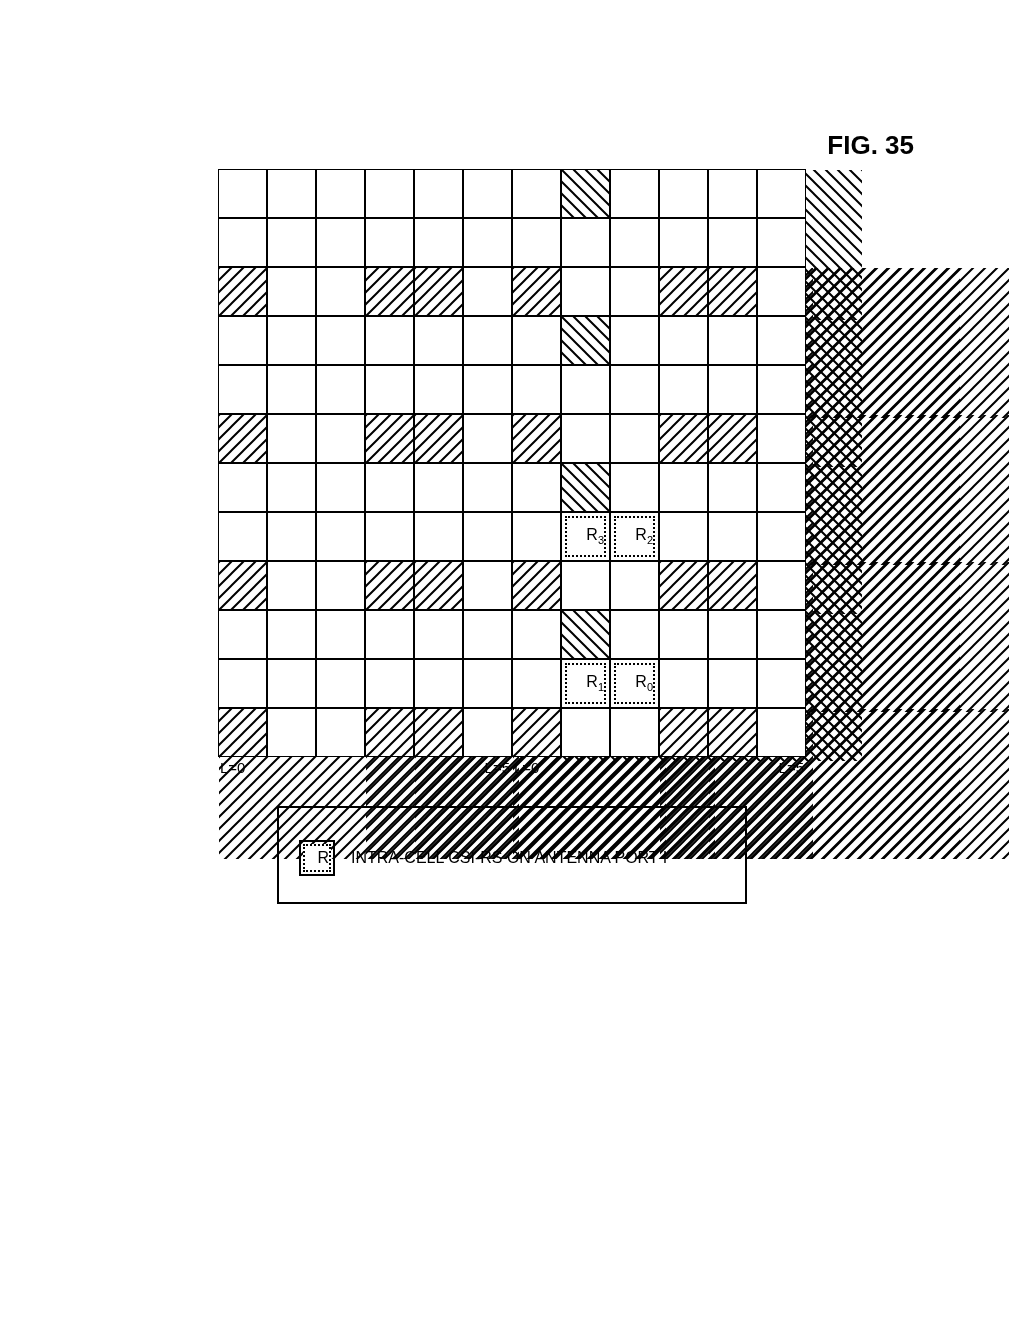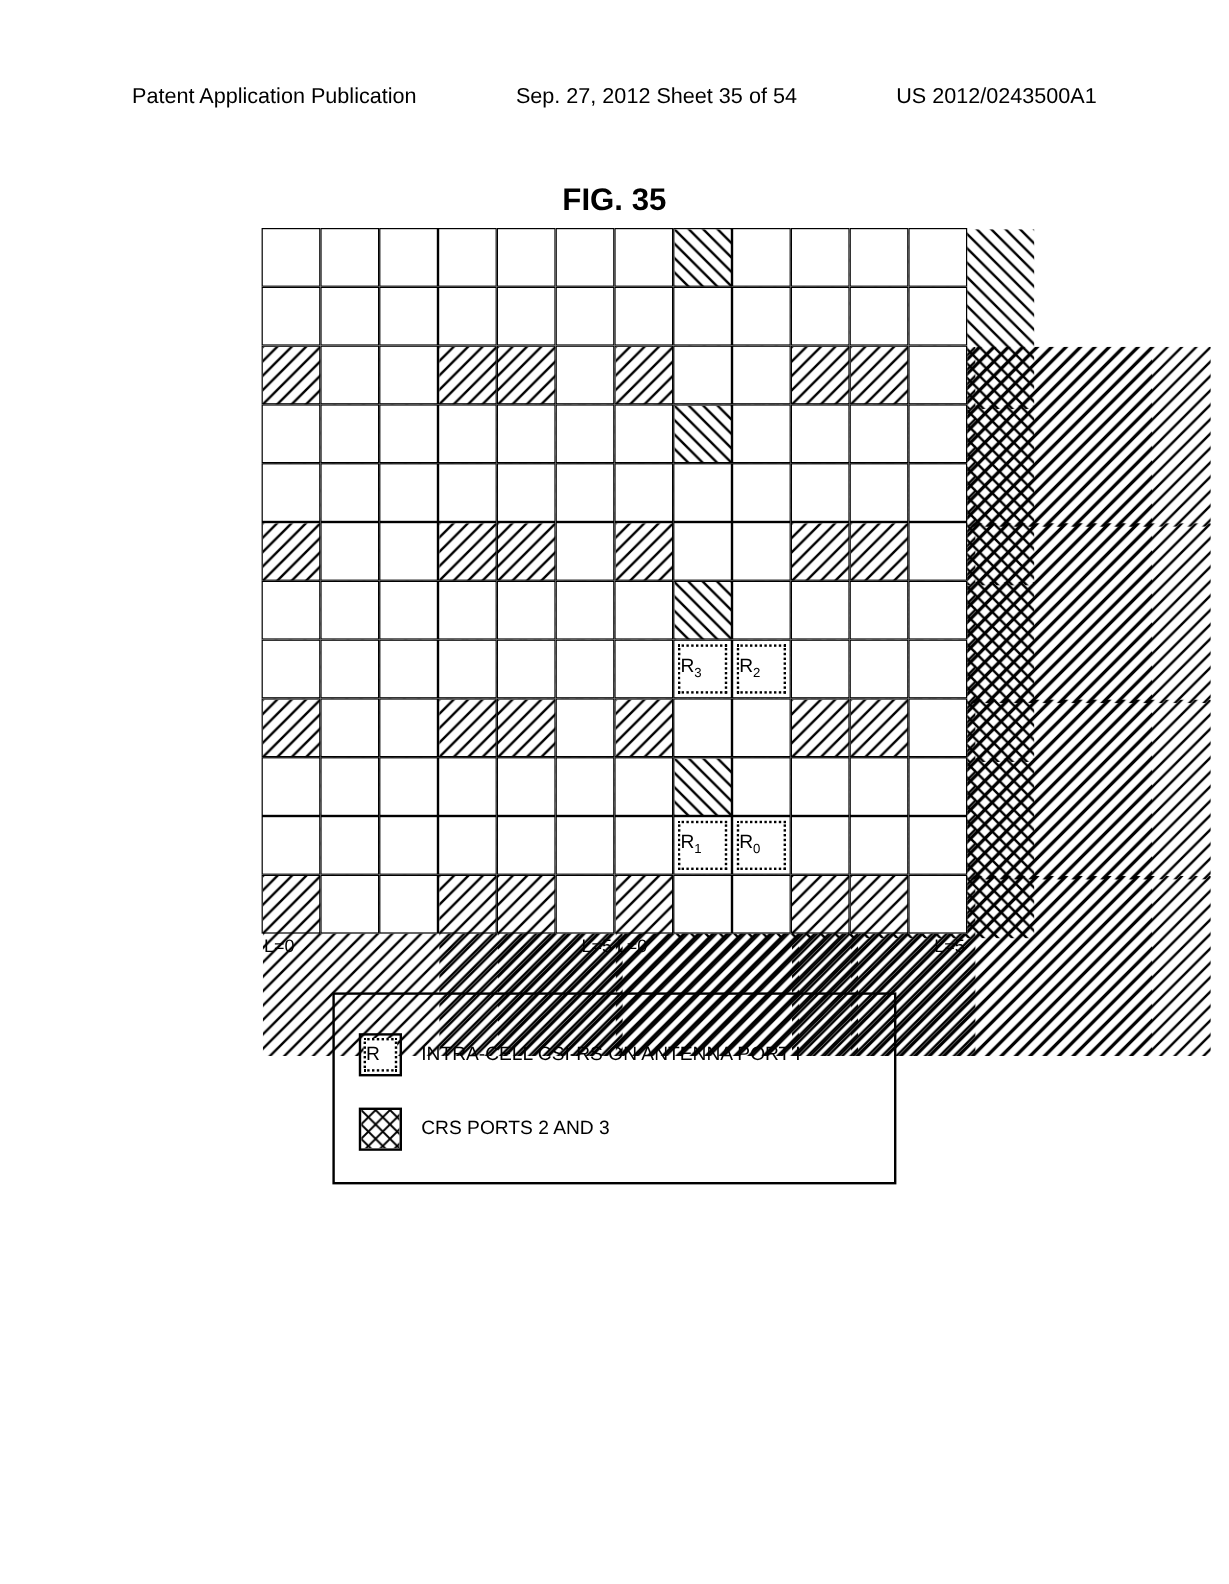--- a/index.html
+++ b/index.html
@@ -16,21 +16,21 @@
     box-sizing: border-box;
     padding: 70px 110px 0 110px;
   }
   .header-row {
     display: flex;
     justify-content: space-between;
     font-size: 18px;
     font-weight: 500;
   }
   .fig-title {
-    text-align: center;
+    text-align: right;
     font-size: 26px;
     font-weight: bold;
     margin: 60px 0 8px 0;
   }
   
   .grid-wrap {
     width: 588px;
     margin: 0 auto;
   }
   .grid {
@@ -48,21 +48,21 @@
   .dotted {
     position: absolute;
     inset: 3px;
     border: 2px dotted #000;
     background-image: radial-gradient(#666 0.5px, transparent 0.5px),
                       radial-gradient(#666 0.5px, transparent 0.5px);
     background-size: 6px 6px;
     background-position: 0 0, 3px 3px;
     display: flex;
     align-items: center;
-    justify-content: flex-start;
+    justify-content: flex-end;
     background-color: #fff;
   }
   .dotted .lbl {
     font-size: 16px;
     font-weight: 500;
     background: #fff;
   }
   .dotted .lbl sub { font-size: 11px; vertical-align: sub; }
   .axis-labels {
     display: grid;
@@ -109,25 +109,20 @@
     <pattern id="diagB" patternUnits="userSpaceOnUse" width="12" height="12">
       <path d="M-3,9 l6,6 M0,0 l12,12 M9,-3 l6,6" stroke="#000" stroke-width="2"></path>
     </pattern>
     <pattern id="cross" patternUnits="userSpaceOnUse" width="12" height="12">
       <path d="M-3,3 l6,-6 M0,12 l12,-12 M9,15 l6,-6 M-3,9 l6,6 M0,0 l12,12 M9,-3 l6,6" stroke="#000" stroke-width="1.6"></path>
     </pattern>
   </defs>
 </svg>
 
 <div class="page">
-  <div class="header-row">
-    <span>Patent Application Publication</span>
-    <span>Sep. 27, 2012  Sheet 35 of 54</span>
-    <span>US 2012/0243500A1</span>
-  </div>
 
   <div class="fig-title">FIG. 35</div>
 
   <div class="grid-wrap">
     <div class="grid" id="grid">
         <div class="cell"></div>
         <div class="cell"></div>
         <div class="cell"></div>
         <div class="cell"></div>
         <div class="cell"></div>
@@ -361,22 +356,14 @@
 
   <div class="legend">
     <div class="legend-row">
       <div class="swatch">
         <div class="dotted">
             <span class="lbl">R</span>
           </div>
       </div>
       <span class="legend-text">INTRA-CELL CSI-RS ON ANTENNA PORT I</span>
     </div>
-    <div class="legend-row">
-      <div class="swatch">
-          <svg>
-            <rect width="100%" height="100%" fill="url(#cross)"></rect>
-          </svg>
-        </div>
-      <span class="legend-text">CRS PORTS 2 AND 3</span>
-    </div>
   </div>
 </div>
 
 </body></html>

